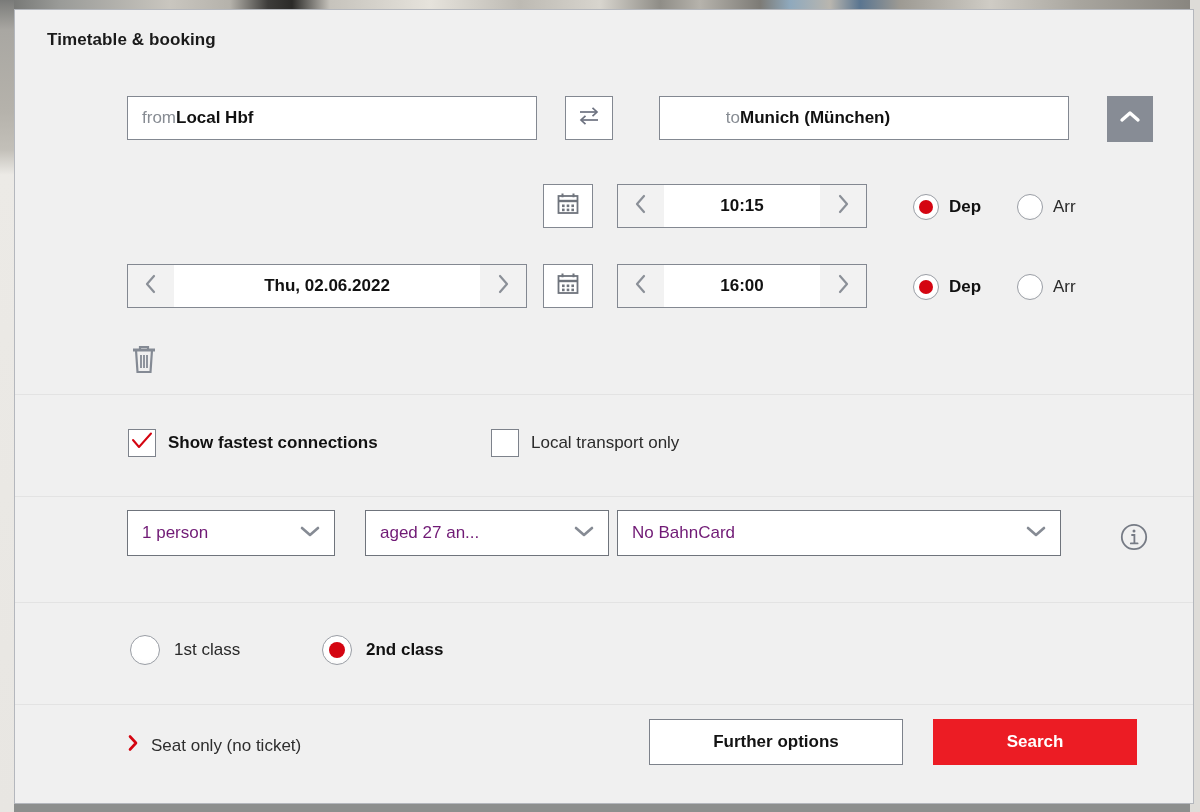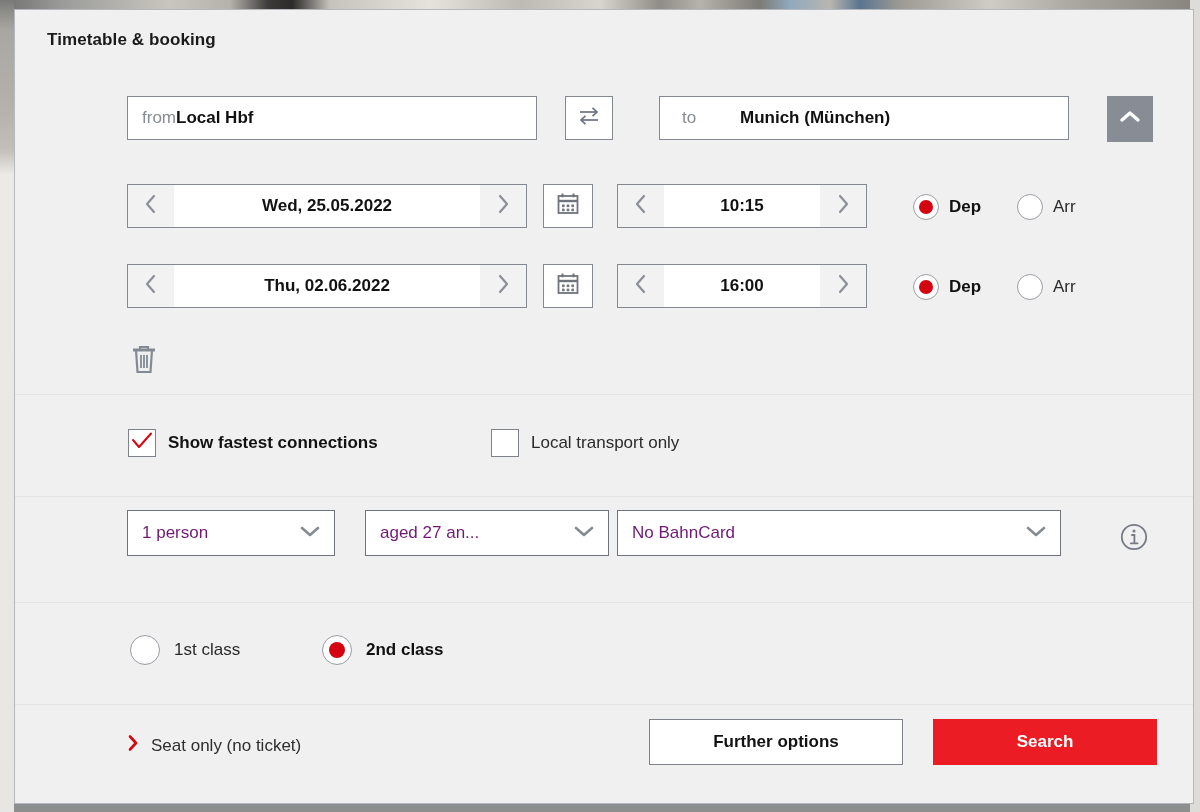--- a/index.html
+++ b/index.html
@@ -74,20 +74,21 @@
   
   .textfield {
     position: absolute;
     height: 44px;
     background: #ffffff;
     border: 1px solid #838891;
     box-sizing: border-box;
     display: flex;
     align-items: center;
     padding: 0 14px;
+    text-align: right;
   }
   .tf-label {
     color: #878c93;
     font-size: 17px;
     font-weight: normal;
   }
   .tf-value {
     color: #111111;
     font-size: 17px;
     font-weight: bold;
@@ -276,37 +277,20 @@
   </div>
 
   <div class="sqbtn filled" style="left:1092px; top:86px; width:46px; height:46px;">
     <span>
       <svg width="24" height="16" viewBox="0 0 24 16" fill="none" stroke="#ffffff" stroke-width="3.4" stroke-linecap="round" stroke-linejoin="round">
         <path d="M4 11 L12 4 L20 11"></path>
       </svg>
     </span>
   </div>
 
-  <div class="stepper" style="left:112px; top:174px; width:400px;">
-    <div class="arrow">
-      <span>
-        <svg width="14" height="22" viewBox="0 0 14 22" fill="none" stroke="#8b9098" stroke-width="2.2" stroke-linecap="round" stroke-linejoin="round">
-            <path d="M10 3 L3 11 L10 19"></path>
-          </svg>
-      </span>
-    </div>
-    <div class="mid">Wed, 25.05.2022</div>
-    <div class="arrow">
-      <span>
-        <svg width="14" height="22" viewBox="0 0 14 22" fill="none" stroke="#8b9098" stroke-width="2.2" stroke-linecap="round" stroke-linejoin="round">
-            <path d="M4 3 L11 11 L4 19"></path>
-          </svg>
-      </span>
-    </div>
-  </div>
 
   <div class="sqbtn" style="left:528px; top:174px; width:50px;">
     <span>
       <svg width="26" height="26" viewBox="0 0 26 26" fill="none" stroke="#6f747d" stroke-width="1.8">
         <rect x="3.5" y="5" width="19" height="17"></rect>
         <path d="M3.5 10 H22.5" stroke-width="2.4"></path>
         <path d="M7.5 2.6 V6.2 M18.5 2.6 V6.2" stroke-width="2"></path>
         <rect x="7" y="13.5" width="2.6" height="2.6" fill="#6f747d" stroke="none"></rect>
         <rect x="11.7" y="13.5" width="2.6" height="2.6" fill="#6f747d" stroke="none"></rect>
         <rect x="16.4" y="13.5" width="2.6" height="2.6" fill="#6f747d" stroke="none"></rect>
@@ -505,17 +489,17 @@
           <path d="M3 2.5 L9 9 L3 15.5"></path>
         </svg>
     </span>
     <span>Seat only (no ticket)</span>
   </div>
 
   <div class="btn secondary" style="left:634px; top:709px; width:254px;">
     <span>Further options</span>
   </div>
 
-  <div class="btn primary" style="left:918px; top:709px; width:224px;">
+  <div class="btn primary" style="left:918px; top:709px; width:204px;">
     <span>Search</span>
   </div>
 
 </div>
 
 </body></html>

